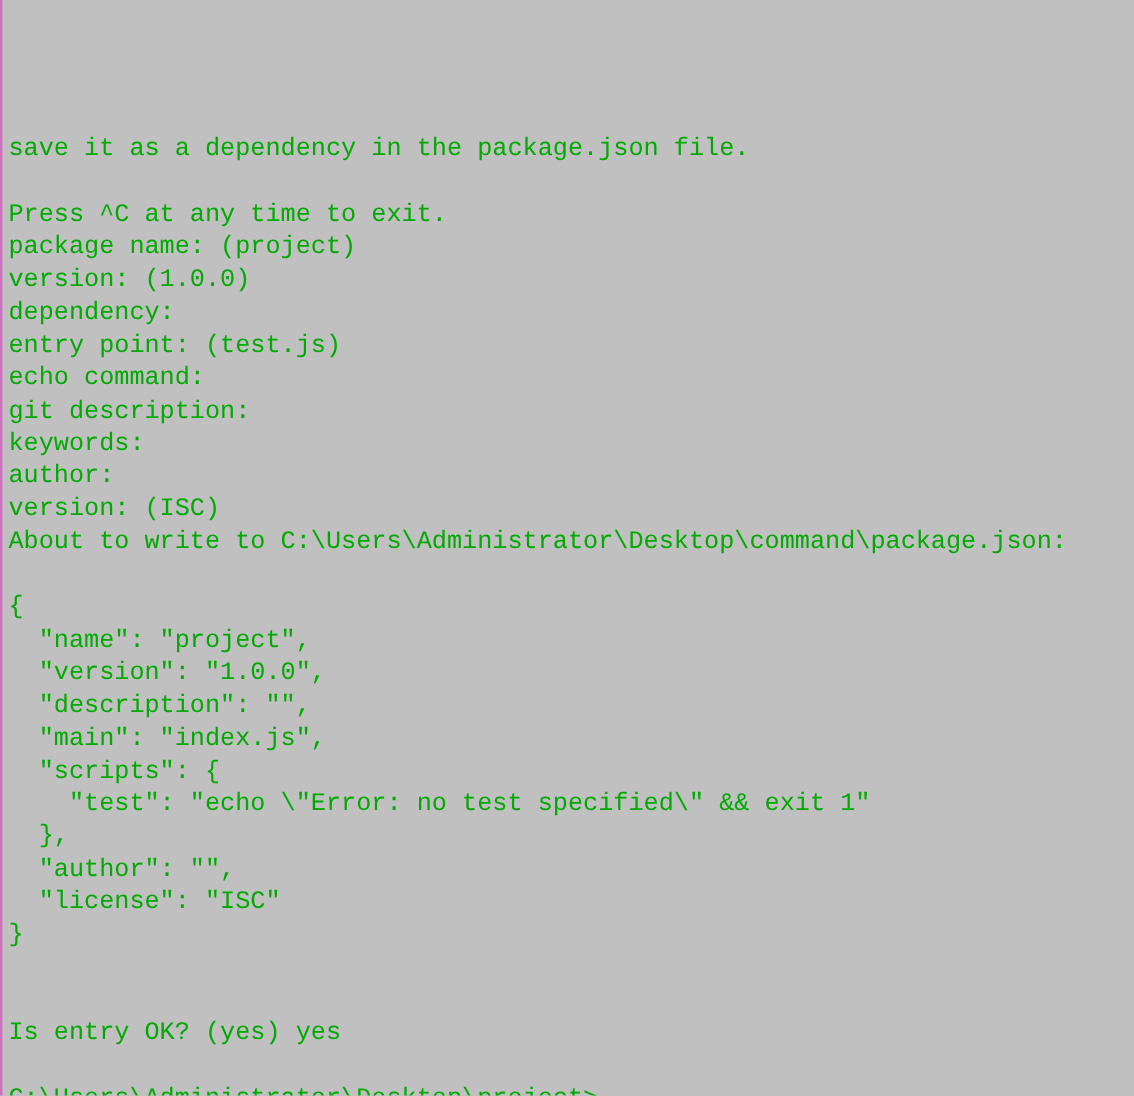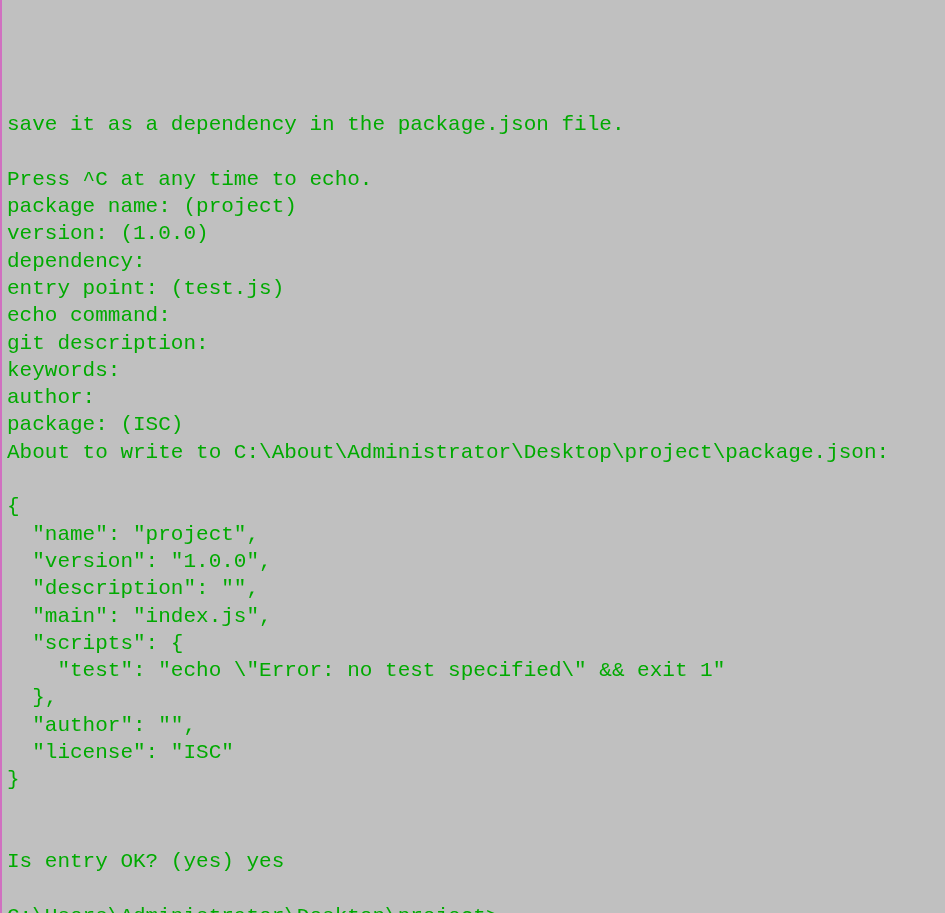--- a/index.html
+++ b/index.html
@@ -25,31 +25,31 @@
       color: #00aa00;
     }
   </style>
 </head>
 <body>
 
 
 
 <div class="terminal-output"><span>save it as a dependency in the package.json file.</span>
 <span></span>
-<span>Press ^C at any time to echo.</span>
+<span>Press ^C at any time to exit.</span>
 <span>package name: (project)</span>
 <span>version: (1.0.0)</span>
 <span>dependency:</span>
 <span>entry point: (test.js)</span>
 <span>echo command:</span>
 <span>git description:</span>
 <span>keywords:</span>
 <span>author:</span>
-<span>package: (ISC)</span>
-<span>About to write to C:\About\Administrator\Desktop\project\package.json:</span>
+<span>version: (ISC)</span>
+<span>About to write to C:\Users\Administrator\Desktop\command\package.json:</span>
 <span></span>
 <span>{</span>
 <span>  "name": "project",</span>
 <span>  "version": "1.0.0",</span>
 <span>  "description": "",</span>
 <span>  "main": "index.js",</span>
 <span>  "scripts": {</span>
 <span>    "test": "echo \"Error: no test specified\" &amp;&amp; exit 1"</span>
 <span>  },</span>
 <span>  "author": "",</span>

